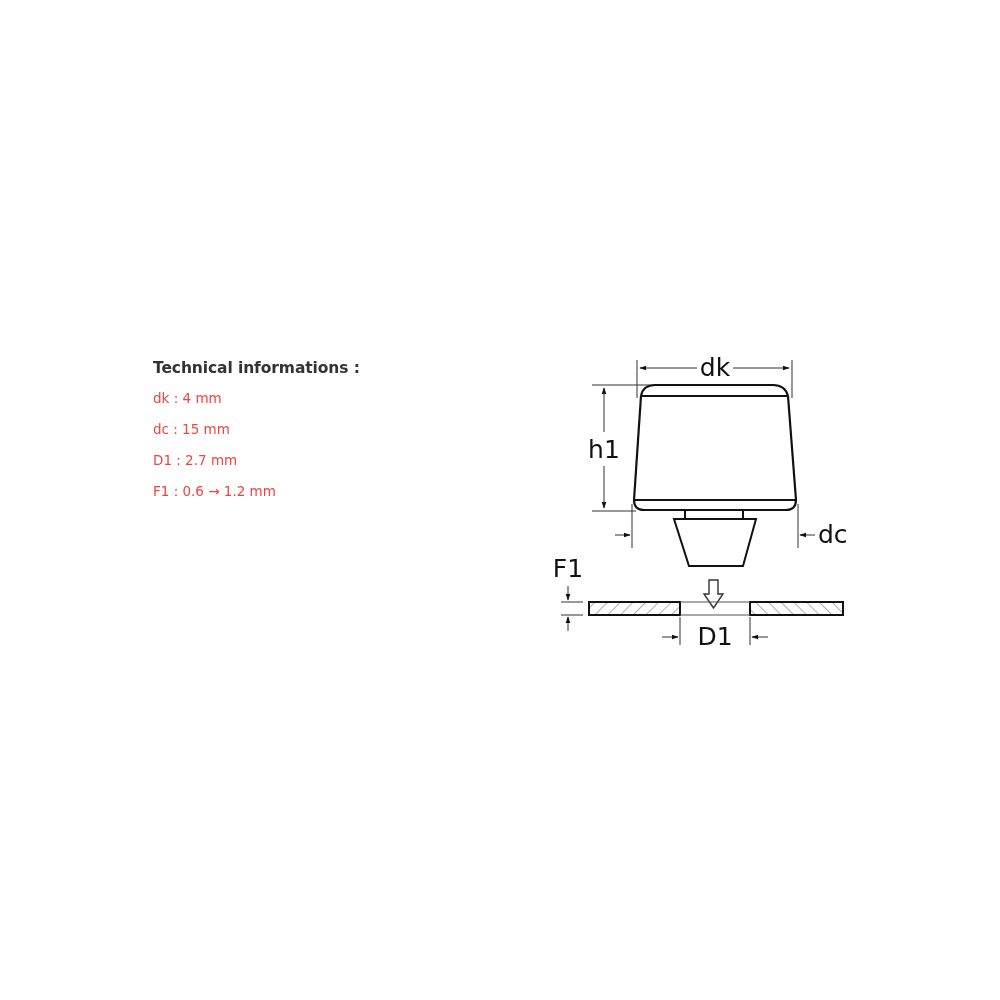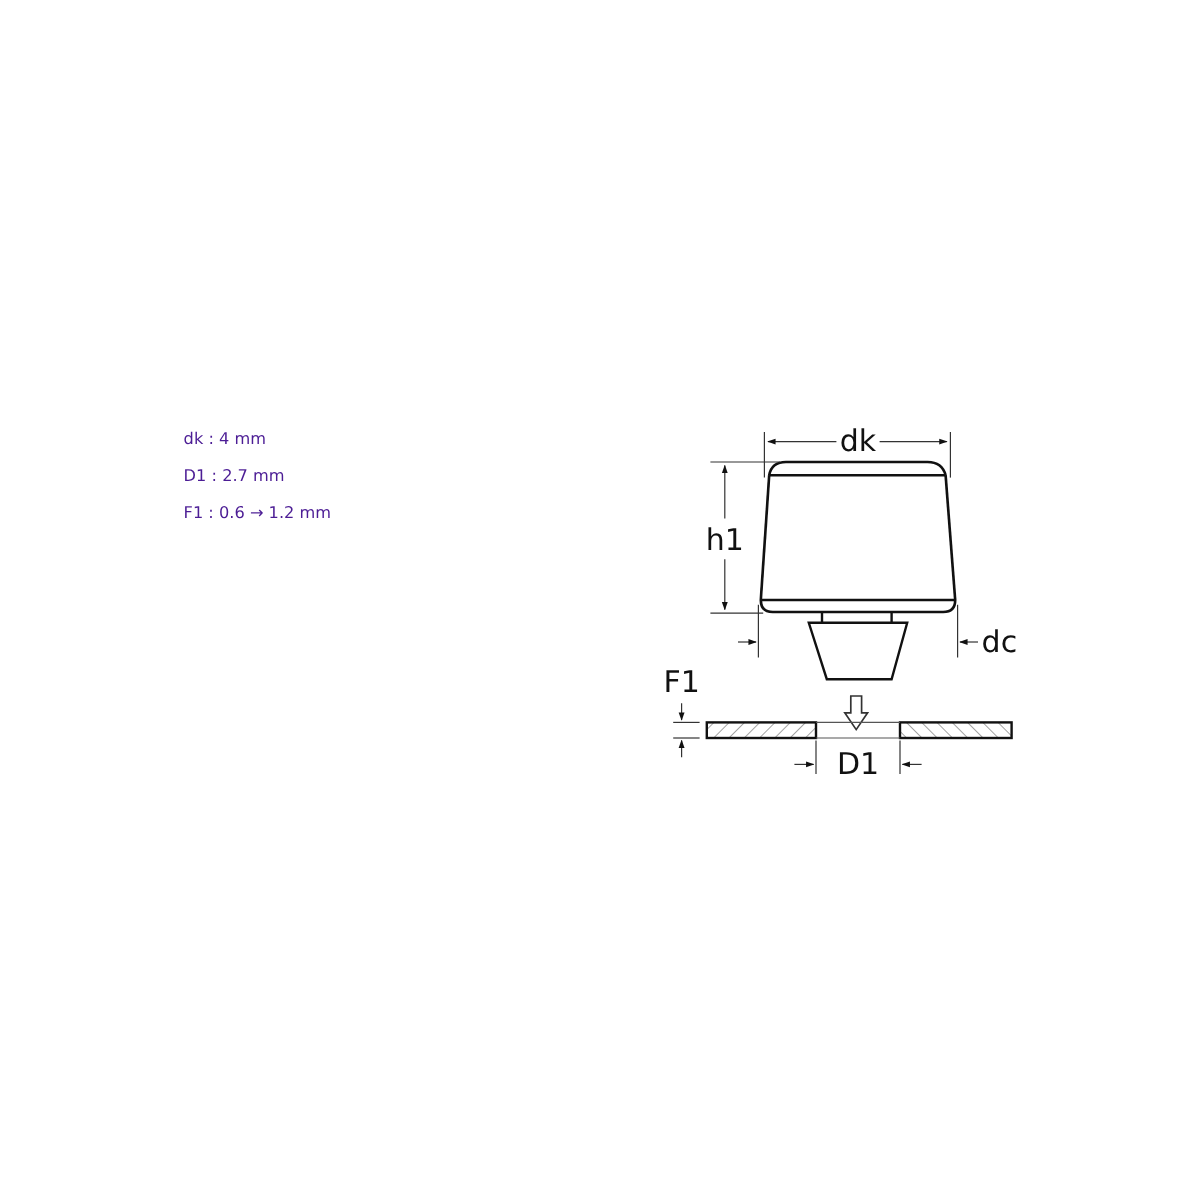--- a/index.html
+++ b/index.html
@@ -29,21 +29,21 @@
       margin: 0 0 8px 0;
       letter-spacing: -0.1px;
     }
     .info-list {
       list-style: none;
       margin: 0;
       padding: 0;
     }
     .info-row {
       font-size: 13.5px;
-      color: #4c1d95;
+      color: #ef4444;
       height: 31px;
       line-height: 18px;
       white-space: nowrap;
     }
     .diagram {
       position: absolute;
       left: 0;
       top: 0;
       width: 1000px;
       height: 1000px;
@@ -51,22 +51,24 @@
     .dim-label {
       font-family: "DejaVu Sans", sans-serif;
       font-size: 25px;
       fill: #111111;
     }
   </style>
 </head>
 <body>
 
 <div class="info-panel">
+  <div class="info-title">Technical informations :</div>
   <ul class="info-list">
     <li class="info-row">dk : 4 mm</li>
+    <li class="info-row">dc : 15 mm</li>
     <li class="info-row">D1 : 2.7 mm</li>
     <li class="info-row">F1 : 0.6 → 1.2 mm</li>
   </ul>
 </div>
 
 <svg class="diagram" viewBox="0 0 1000 1000" xmlns="http://www.w3.org/2000/svg">
   <defs>
     <pattern id="hatchL" patternUnits="userSpaceOnUse" width="9" height="9" patternTransform="rotate(45)">
       <line x1="0" y1="0" x2="0" y2="9" stroke="#666" stroke-width="1"></line>
     </pattern>

